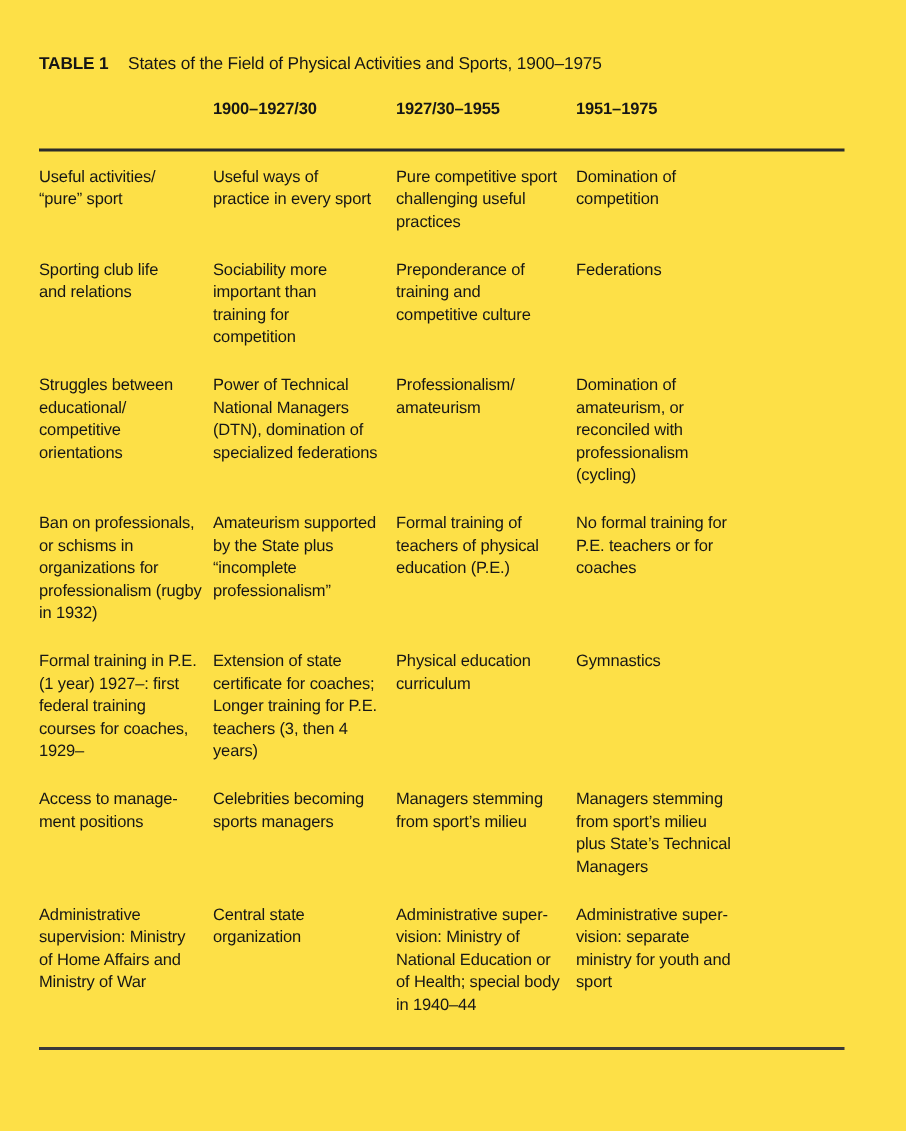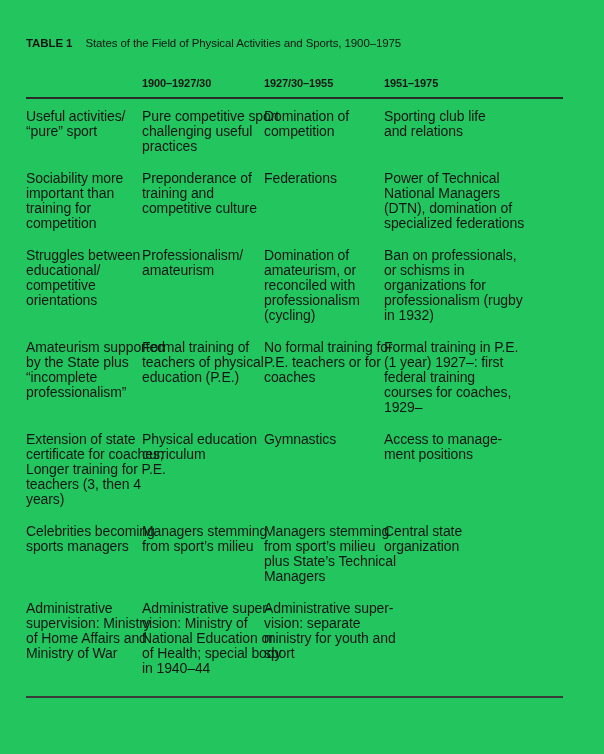--- a/index.html
+++ b/index.html
@@ -3,21 +3,21 @@
 <meta charset="utf-8">
 <style>
   html, body {
     margin: 0;
     padding: 0;
   }
   .page {
     position: relative;
     width: 604px;
     height: 754px;
-    background: #22c55e;
+    background: #fde047;
     font-family: "Liberation Sans", sans-serif;
     color: #161616;
     overflow: hidden;
     box-sizing: border-box;
     padding: 36px 14px 0 26px;
   }
   .caption {
     font-size: 11.5px;
     line-height: 14px;
     letter-spacing: -0.1px;
@@ -29,22 +29,22 @@
   }
   .caption .title {
     font-weight: 400;
   }
   .tbl-grid {
     display: grid;
     grid-template-columns: 116px 122px 120px 179px;
     width: 537px;
   }
   .header-row {
-    margin-top: 26px;
-    padding-bottom: 7px;
+    margin-top: 16px;
+    padding-bottom: 19px;
   }
   .colhead {
     font-weight: 700;
     font-size: 11px;
     line-height: 14px;
     letter-spacing: -0.1px;
   }
   .rule {
     width: 537px;
     background: #2b2b2b;
@@ -55,21 +55,21 @@
   .rule.bottom {
     height: 1.5px;
     background: #3a3a3a;
   }
   .body-grid {
     padding-top: 10px;
     padding-bottom: 20px;
     row-gap: 17px;
   }
   .cell {
-    font-size: 14px;
+    font-size: 11px;
     line-height: 15px;
     letter-spacing: -0.1px;
     white-space: pre;
     padding-right: 6px;
   }
 </style>
 </head>
 <body>
 
 <div class="page">
@@ -84,45 +84,47 @@
     <div class="colhead">1927/30–1955</div>
     <div class="colhead">1951–1975</div>
   </div>
 
   <div class="rule top"></div>
 
   <div class="tbl-grid body-grid">
 
     <div class="cell rowhead">Useful activities/
 “pure” sport</div>
+    <div class="cell">Useful ways of
+practice in every sport</div>
     <div class="cell">Pure competitive sport
 challenging useful
 practices</div>
     <div class="cell">Domination of
 competition</div>
 
     <div class="cell rowhead">Sporting club life
 and relations</div>
     <div class="cell">Sociability more
 important than
 training for
 competition</div>
     <div class="cell">Preponderance of
 training and
 competitive culture</div>
 
     <div class="cell rowhead">Federations</div>
+    <div class="cell">Struggles between
+educational/
+competitive
+orientations</div>
     <div class="cell">Power of Technical
 National Managers
 (DTN), domination of
 specialized federations</div>
-    <div class="cell">Struggles between
-educational/
-competitive
-orientations</div>
 
     <div class="cell rowhead">Professionalism/
 amateurism</div>
     <div class="cell">Domination of
 amateurism, or
 reconciled with
 professionalism
 (cycling)</div>
     <div class="cell">Ban on professionals,
 or schisms in
@@ -159,26 +161,26 @@
 ment positions</div>
     <div class="cell">Celebrities becoming
 sports managers</div>
     <div class="cell">Managers stemming
 from sport’s milieu</div>
     <div class="cell">Managers stemming
 from sport’s milieu
 plus State’s Technical
 Managers</div>
 
-    <div class="cell rowhead">Central state
-organization</div>
     <div class="cell">Administrative
 supervision: Ministry
 of Home Affairs and
 Ministry of War</div>
+    <div class="cell rowhead">Central state
+organization</div>
     <div class="cell">Administrative super-
 vision: Ministry of
 National Education or
 of Health; special body
 in 1940–44</div>
     <div class="cell">Administrative super-
 vision: separate
 ministry for youth and
 sport</div>
 

